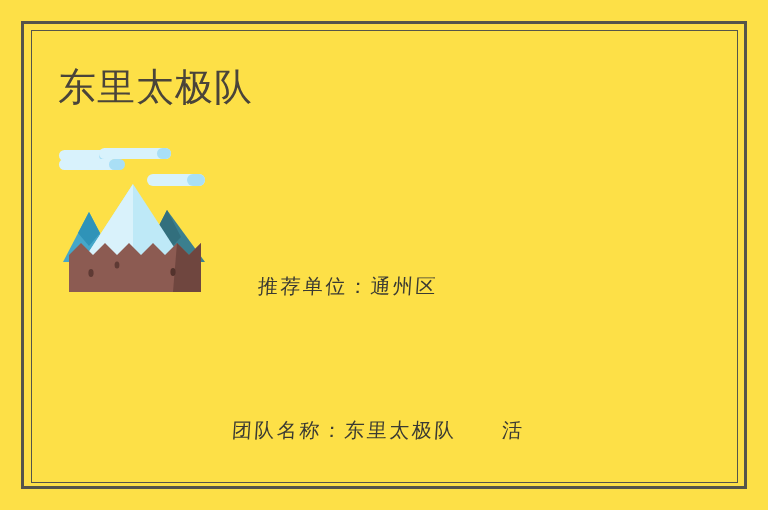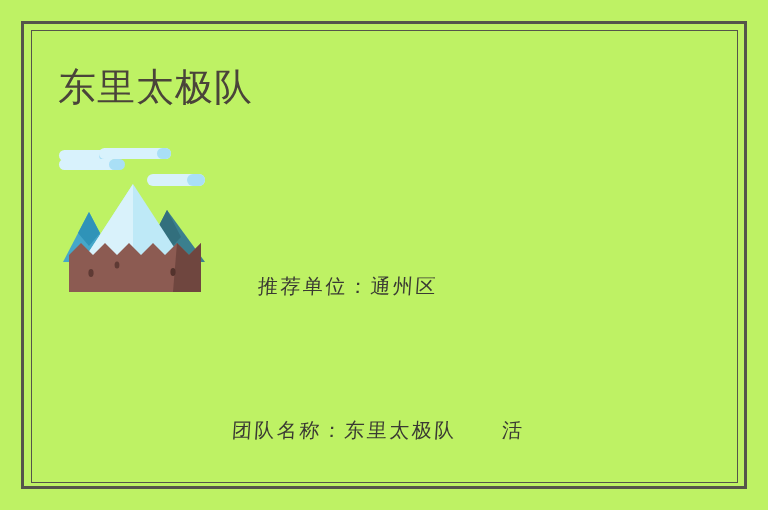--- a/index.html
+++ b/index.html
@@ -12,21 +12,21 @@
     height: 510px;
     background: #fdfdf4;
     font-family: "Liberation Sans", "DejaVu Sans", sans-serif;
     overflow: hidden;
   }
 
   .page {
     position: relative;
     width: 768px;
     height: 510px;
-    background: #bef264;
+    background: #fde047;
   }
 
   
   .frame-outer {
     position: absolute;
     left: 21px;
     top: 21px;
     width: 726px;
     height: 468px;
     border: 3px solid #55554a;

